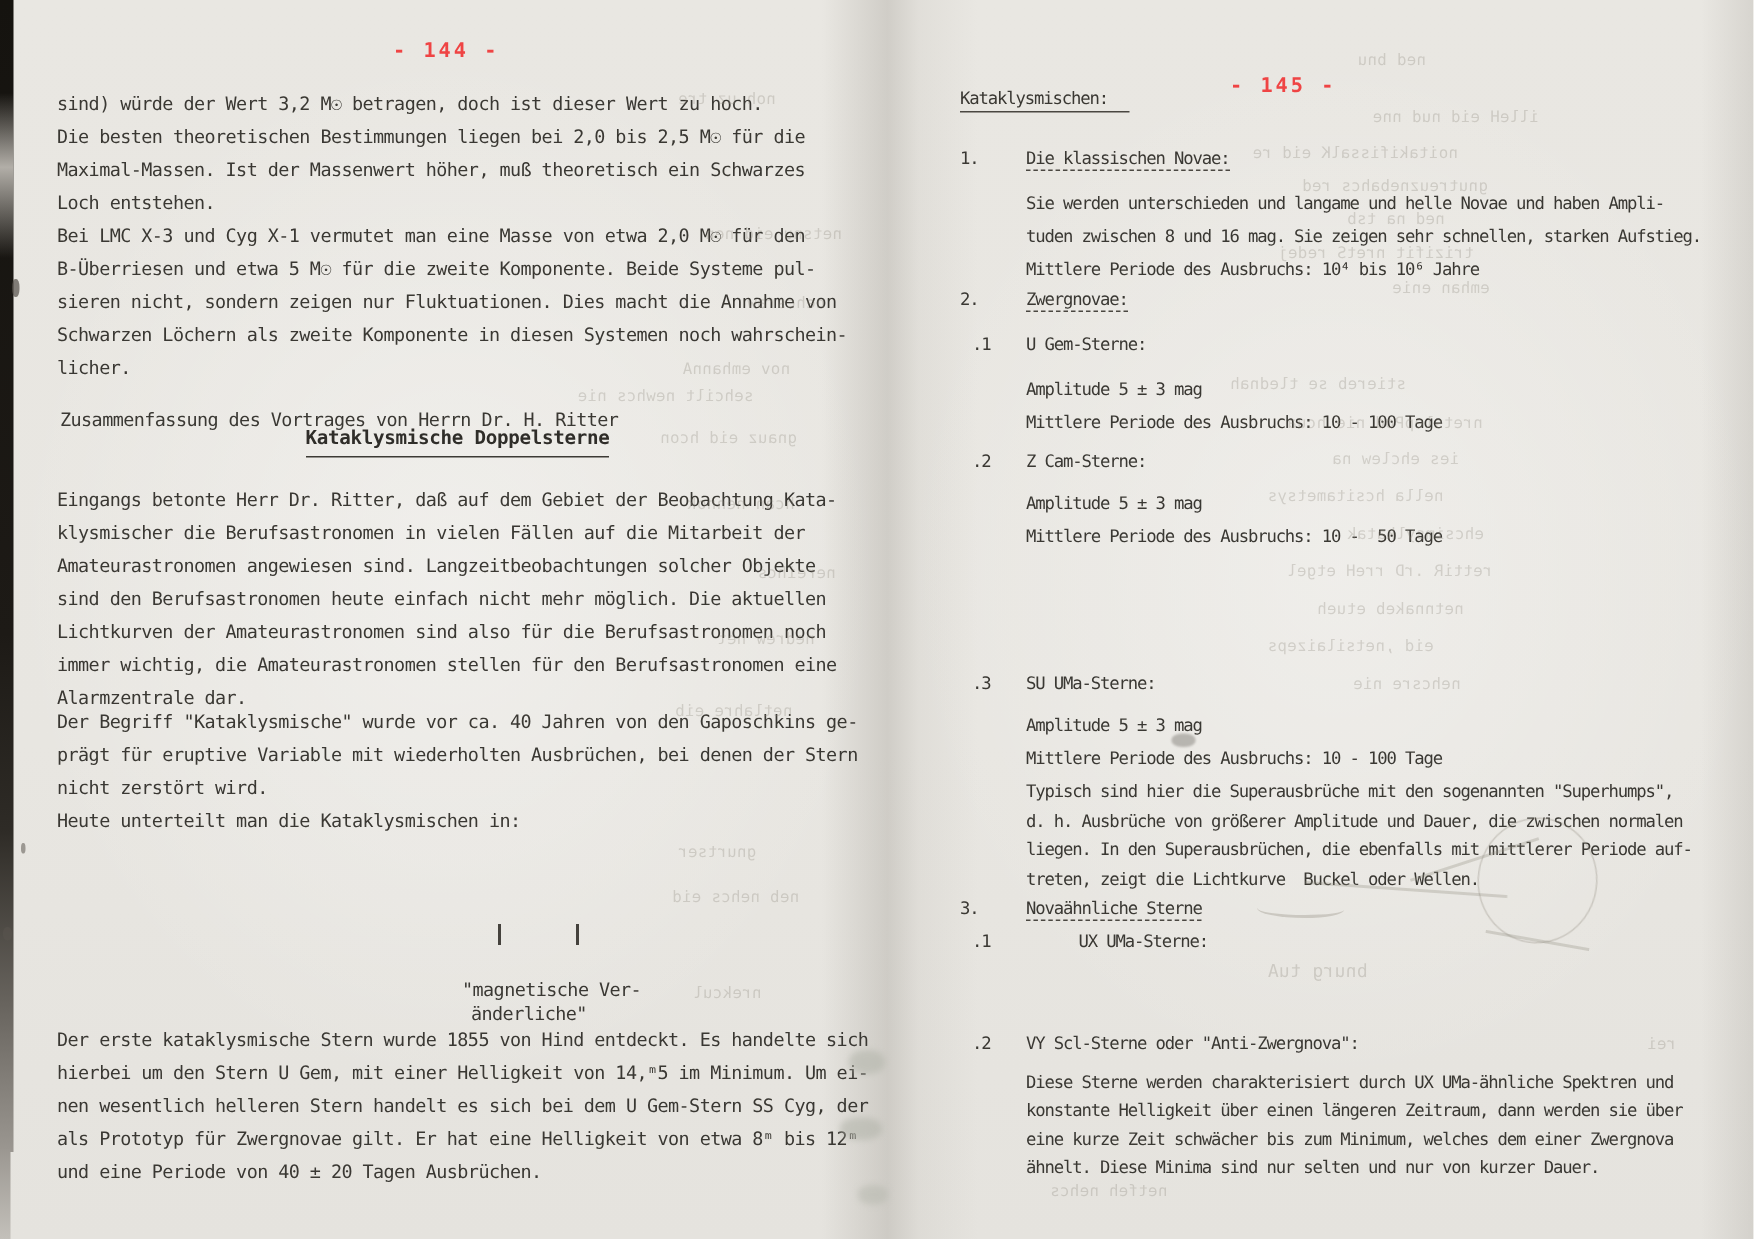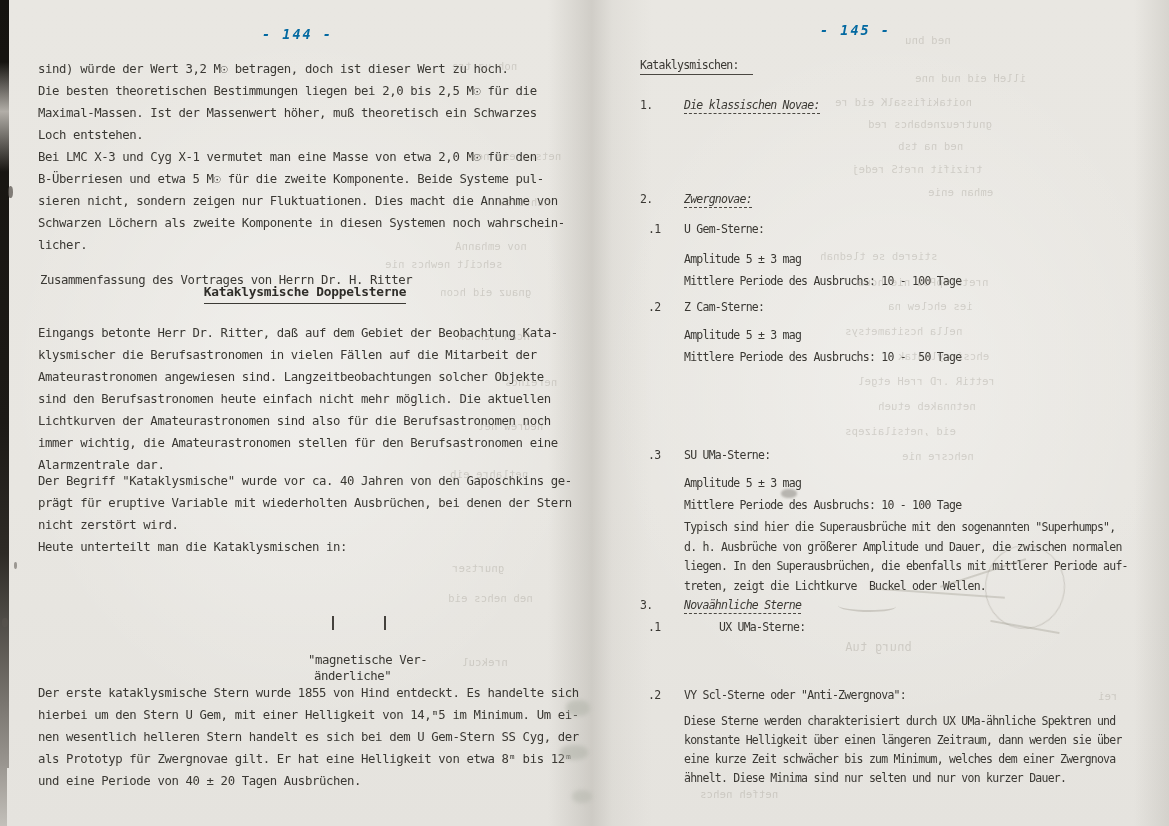--- a/index.html
+++ b/index.html
@@ -16,28 +16,28 @@
     background:linear-gradient(180deg,#15130f 0%,#1d1a16 55%,#2e2b26 72%,#6b6761 88%,#9b9791 100%);}
   .edge-strip-low{position:absolute;left:0;top:766px;width:7px;height:60px;
     background:linear-gradient(180deg,#9b9791,#c3c0ba);}
   .edge-streak{position:absolute;left:0;top:62px;width:9px;height:110px;
     background:linear-gradient(180deg,rgba(205,201,194,0) 0%,rgba(205,201,194,0.85) 45%,rgba(205,201,194,0) 100%);}
   .gutter{position:absolute;left:548px;top:0;width:104px;height:826px;
     background:linear-gradient(90deg,rgba(160,156,148,0) 0%,rgba(160,156,148,0.34) 42%,rgba(175,171,163,0.14) 62%,rgba(160,156,148,0) 100%);}
   .right-edge{position:absolute;left:1134px;top:0;width:35px;height:826px;
     background:linear-gradient(90deg,rgba(150,146,138,0) 0%,rgba(150,146,138,0.22) 100%);}
   .page{position:absolute;inset:0;}
-  .pagenum{position:absolute;font-weight:bold;font-size:13.5px;letter-spacing:2px;color:#0369a1;font-style:italic;}
+  .pagenum{position:absolute;font-weight:bold;font-size:13.5px;letter-spacing:2px;color:#ef4444;}
   .block{position:absolute;white-space:pre;line-height:22px;}
   .left-pg .block,.left-pg .line{font-size:12.3px;letter-spacing:-0.38px;}
   .right-pg .block,.right-pg .line,.right-pg .num,.right-pg .title{font-size:11.5px;letter-spacing:-0.76px;}
   .line{position:absolute;white-space:pre;margin-top:23px;}
   .num{position:absolute;white-space:pre;}
   .title{position:absolute;white-space:pre;}
-  .dashed{border-bottom:1.4px dashed #4a4741;padding-bottom:1px;font-style:italic;}
+  .dashed{border-bottom:1.4px dashed #4a4741;padding-bottom:1px;}
   .solid-u{border-bottom:1.4px solid #4a4741;padding-bottom:2px;}
   .center-row{position:absolute;text-align:center;}
   .heading{font-weight:bold;font-size:12.8px;letter-spacing:-0.2px;color:#2f2d29;
     border-bottom:1.6px solid #3c3a35;padding-bottom:4px;display:inline-block;}
   .tick{position:absolute;width:2px;height:14px;background:#45423d;}
   .ghost{position:absolute;font-size:10.5px;letter-spacing:0.2px;color:#8f8a7f;opacity:0.30;
     white-space:pre;transform:scaleX(-1);filter:blur(0.4px);}
   .speck{position:absolute;border-radius:45%;}
   .sketch{position:absolute;}
   .sketch-circle{left:985px;top:545px;width:78px;height:82px;border:1.5px solid rgba(143,138,126,0.34);
@@ -94,26 +94,29 @@
   <div class="line" style="left:314px;top:646px">änderliche"</div>
 
   <div class="block" style="left:38px;top:682px">Der erste kataklysmische Stern wurde 1855 von Hind entdeckt. Es handelte sich
 hierbei um den Stern U Gem, mit einer Helligkeit von 14,ᵐ5 im Minimum. Um ei-
 nen wesentlich helleren Stern handelt es sich bei dem U Gem-Stern SS Cyg, der
 als Prototyp für Zwergnovae gilt. Er hat eine Helligkeit von etwa 8ᵐ bis 12ᵐ
 und eine Periode von 40 ± 20 Tagen Ausbrüchen.</div>
 </section>
 
 <section class="page right-pg">
-  <div class="pagenum" style="left:820px;top:22px">- 145 -</div>
+  <div class="pagenum" style="left:820px;top:49px">- 145 -</div>
 
   <div class="title solid-u" style="left:640px;top:58px;padding-right:8px">Kataklysmischen: </div>
 
   <div class="num" style="left:640px;top:98px">1.</div>
   <div class="title dashed" style="left:684px;top:98px">Die klassischen Novae:</div>
+  <div class="block" style="left:684px;top:124px">Sie werden unterschieden und langame und helle Novae und haben Ampli-
+tuden zwischen 8 und 16 mag. Sie zeigen sehr schnellen, starken Aufstieg.
+Mittlere Periode des Ausbruchs: 10⁴ bis 10⁶ Jahre</div>
 
   <div class="num" style="left:640px;top:192px">2.</div>
   <div class="title dashed" style="left:684px;top:192px">Zwergnovae:</div>
 
   <div class="num" style="left:648px;top:222px">.1</div>
   <div class="title" style="left:684px;top:222px">U Gem-Sterne:</div>
   <div class="block" style="left:684px;top:248px">Amplitude 5 ± 3 mag
 Mittlere Periode des Ausbruchs: 10 - 100 Tage</div>
 
   <div class="num" style="left:648px;top:300px">.2</div>

